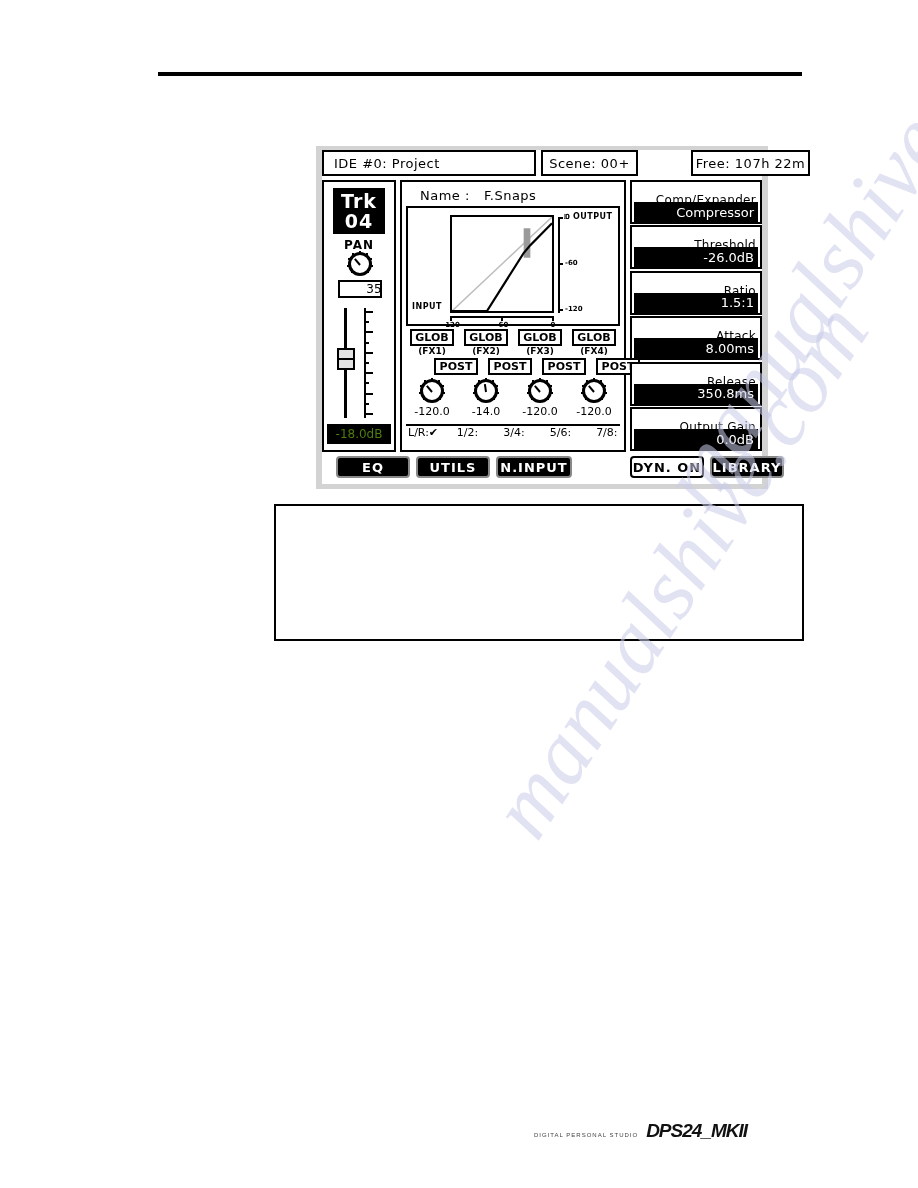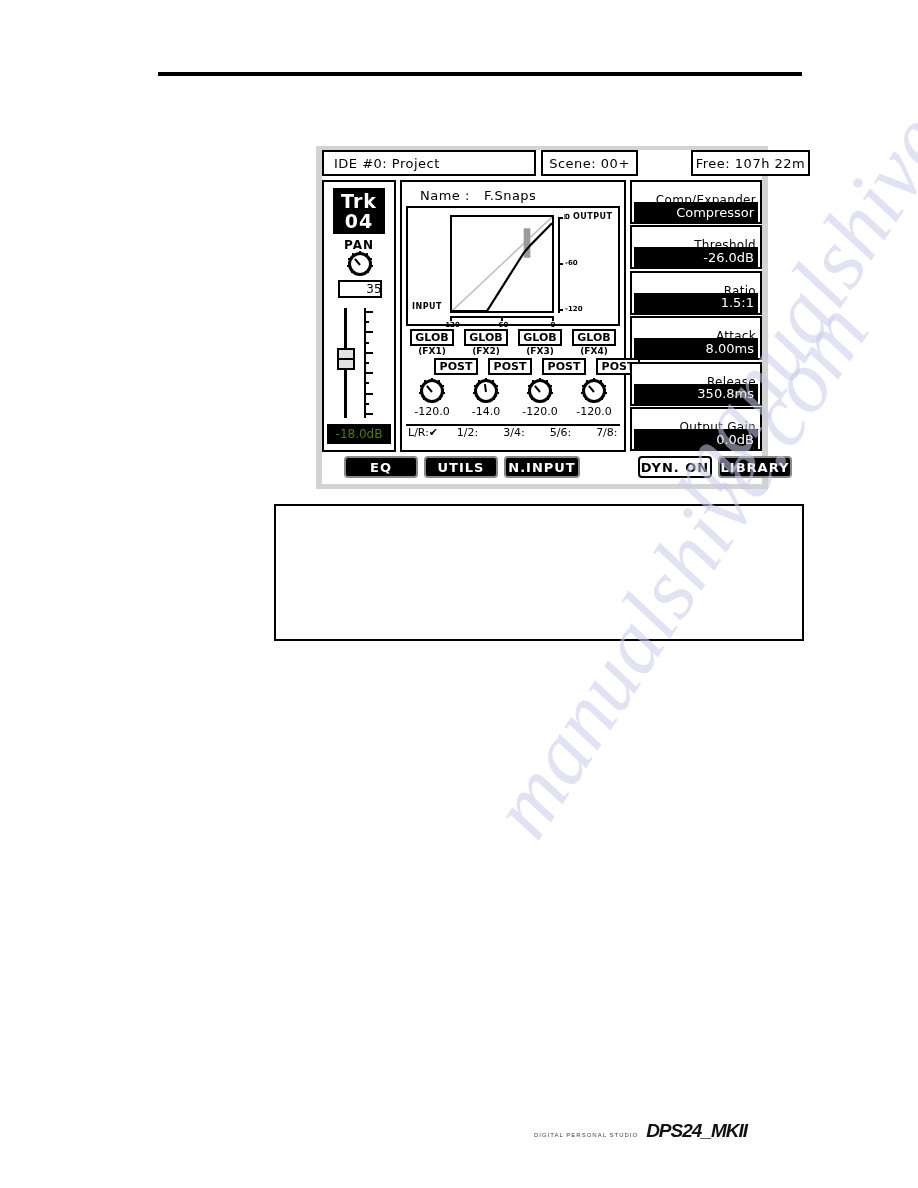--- a/index.html
+++ b/index.html
@@ -241,21 +241,21 @@
   }
   .param .vl {
     position: absolute; left: 2px; right: 2px; top: 20px; height: 20px;
     background: #000; color: #fff;
     display: flex; align-items: center; justify-content: flex-end;
     padding-right: 4px; box-sizing: border-box;
     font-size: 13px; font-family: "DejaVu Sans", sans-serif;
   }
 
   
-  .btn-row { position: absolute; left: 16px; top: 306px; width: 440px; height: 24px; }
+  .btn-row { position: absolute; left: 8px; top: 306px; width: 440px; height: 24px; }
   .sbtn {
     position: absolute; top: 0; height: 22px;
     border: 2px solid #888; border-radius: 4px;
     box-sizing: border-box;
     display: flex; align-items: center; justify-content: center;
     font-size: 13px; font-weight: bold; letter-spacing: 1px;
     font-family: "DejaVu Sans", sans-serif;
   }
   .sbtn.dark { background: #000; color: #fff; }
   .sbtn.light { background: #fff; color: #000; border-color: #000; }

